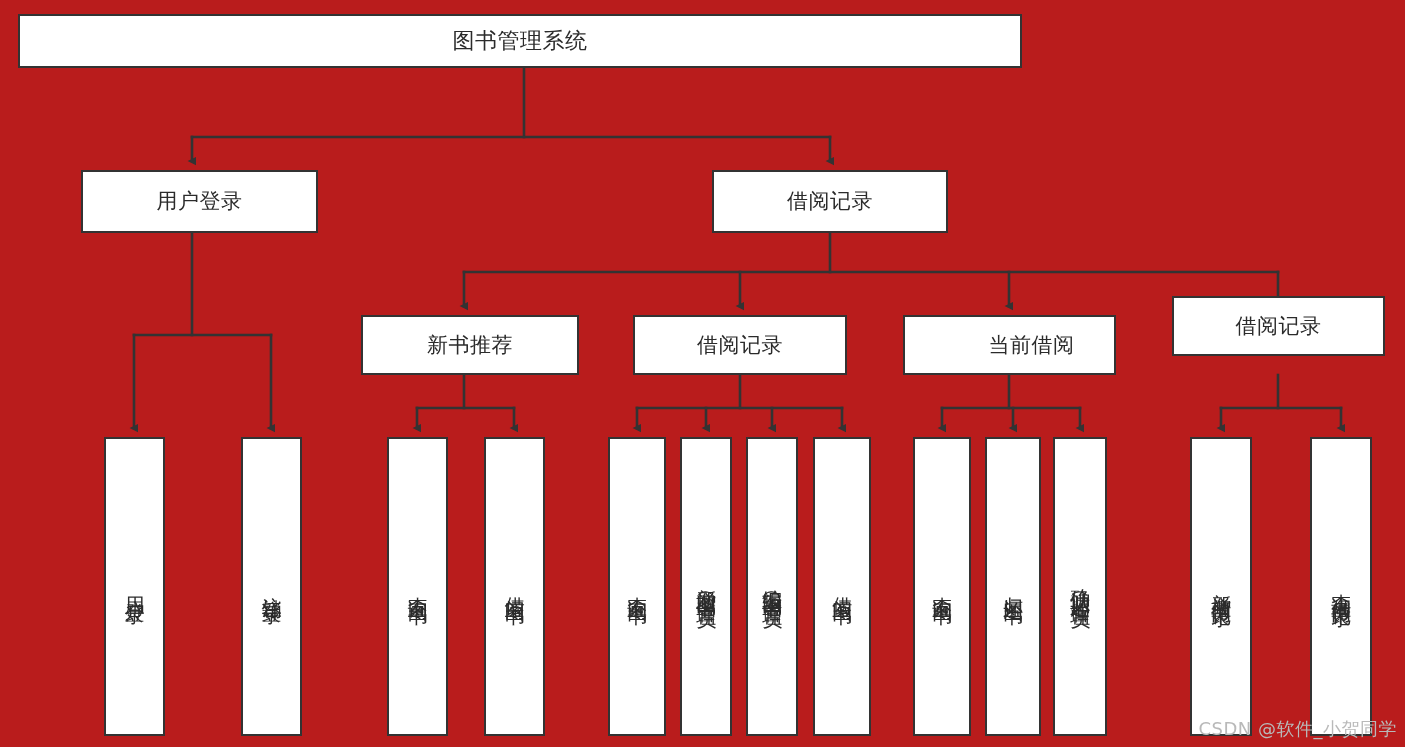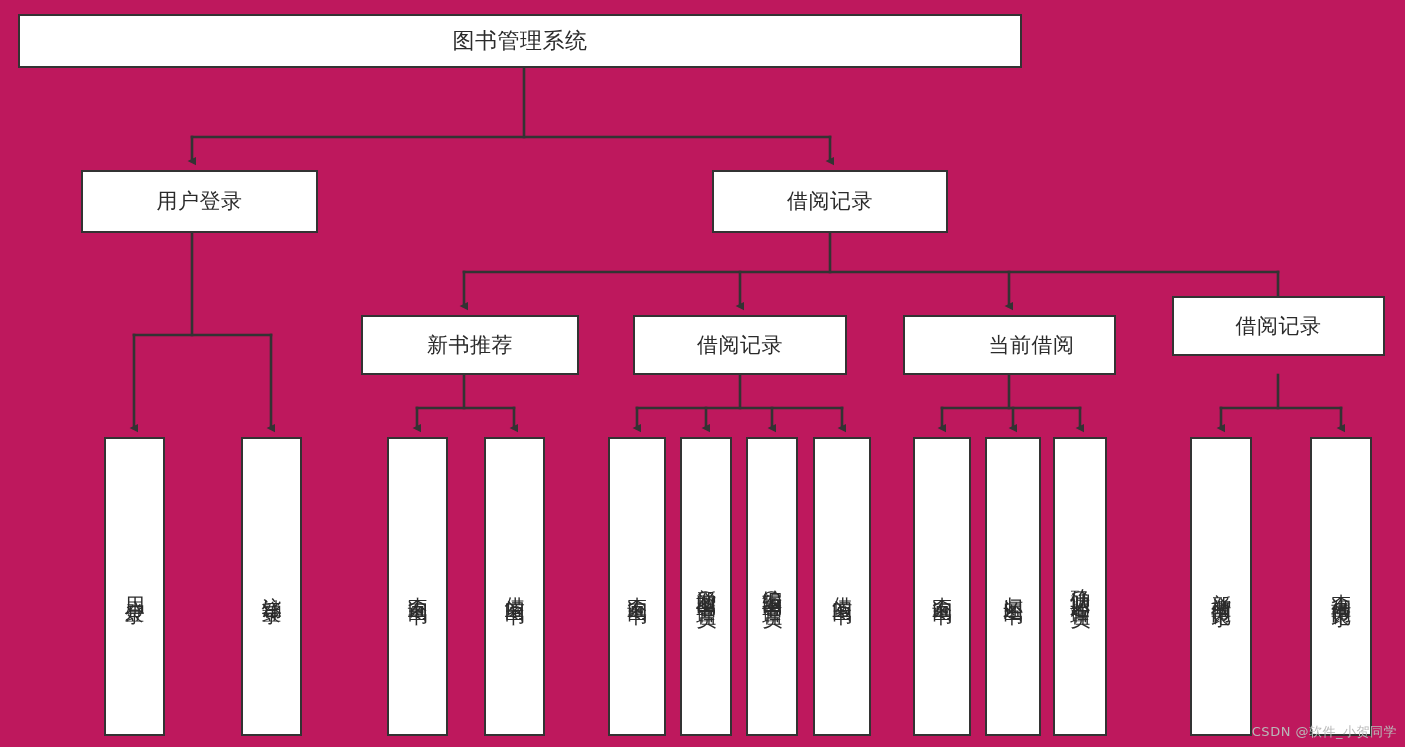--- a/index.html
+++ b/index.html
@@ -8,21 +8,21 @@
     padding: 0;
     background: #ffffff;
   }
   body {
     font-family: "DejaVu Sans", "Liberation Sans", sans-serif;
   }
   #diagram-root {
     position: relative;
     width: 1405px;
     height: 747px;
-    background: #be185d;
+    background: #b91c1c;
     overflow: hidden;
   }
   #tree-svg {
     position: absolute;
     left: 0;
     top: 0;
     width: 1405px;
     height: 747px;
     display: block;
   }
@@ -55,21 +55,21 @@
   }
   .node-box.level2 .node-label,
   .node-box.level3 .node-label {
     font-size: 21px;
   }
   #watermark {
     position: absolute;
     right: 8px;
     bottom: 6px;
     color: #b9b9b9;
-    font-size: 13px;
+    font-size: 18px;
     letter-spacing: 0.5px;
     white-space: nowrap;
     pointer-events: none;
     margin-top: 24px;
   }
 </style>
 </head>
 <body>
 
 <div id="diagram-root">

